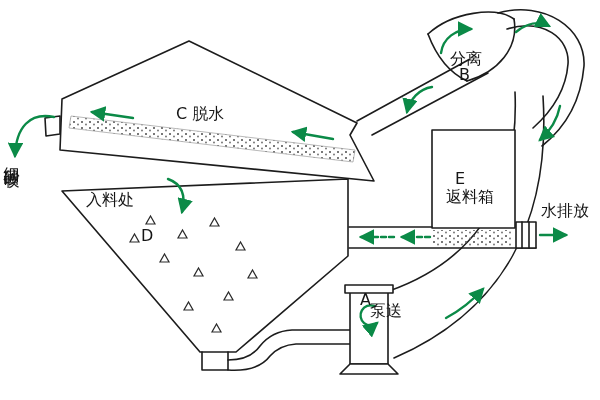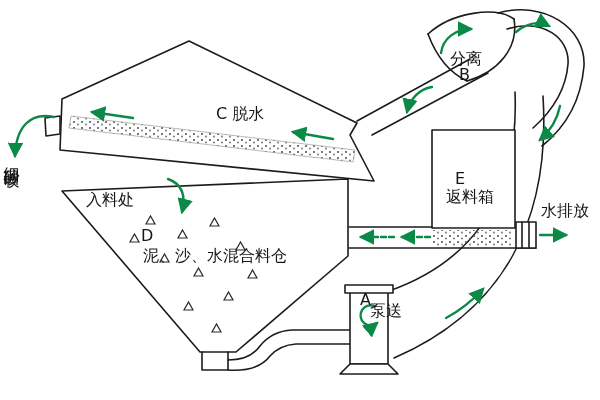--- a/index.html
+++ b/index.html
@@ -109,33 +109,32 @@
       <path class="arrow" marker-end="url(#ah)" d="M516,32 C527,23 539,21 549,26" stroke="#0b8a47"></path>
       <path class="arrow" marker-end="url(#ah)" d="M560,106 C557,121 549,132 540,140" stroke="#0b8a47"></path>
       <path class="arrow" marker-end="url(#ah)" d="M446,318 C461,310 473,300 483,289" stroke="#0b8a47"></path>
       <path class="arrow" marker-end="url(#ah)" d="M374,306 A10,10 0 1 0 377,323" stroke="#0b8a47"></path>
       <path class="arrow dash" marker-end="url(#ah)" d="M394,237 L361,237" stroke="#0b8a47"></path>
       <path class="arrow dash" marker-end="url(#ah)" d="M430,237 L402,237" stroke="#0b8a47"></path>
       <path class="arrow" marker-end="url(#ah)" d="M540,235 L566,235" stroke="#0b8a47"></path>
     </g>
   </svg>
 
-  <div class="lbl" style="left:176px;top:105px;margin-left:40px;">C 脱水</div>
+  <div class="lbl" style="left:176px;top:105px;">C 脱水</div>
 
   <div class="lbl" style="left:450px;top:50px;">分离</div>
   <div class="lbl" style="left:459px;top:66px;">B</div>
 
   <div class="lbl" style="left:455px;top:170px;">E</div>
   <div class="lbl" style="left:446px;top:188px;">返料箱</div>
 
   <div class="lbl" style="left:541px;top:202px;">水排放</div>
 
   <div class="lbl vert" style="left:3px;top:154px;">细砂回收</div>
 
   <div class="lbl" style="left:86px;top:191px;">入料处</div>
 
   <div class="lbl" style="left:141px;top:227px;">D</div>
-  <div class="lbl" style="left:143px;top:247px;">泥、沙、水混合料仓</div>
 
   <div class="lbl" style="left:360px;top:291px;">A</div>
   <div class="lbl" style="left:370px;top:302px;">泵送</div>
 
 </div>
 
 </body></html>

